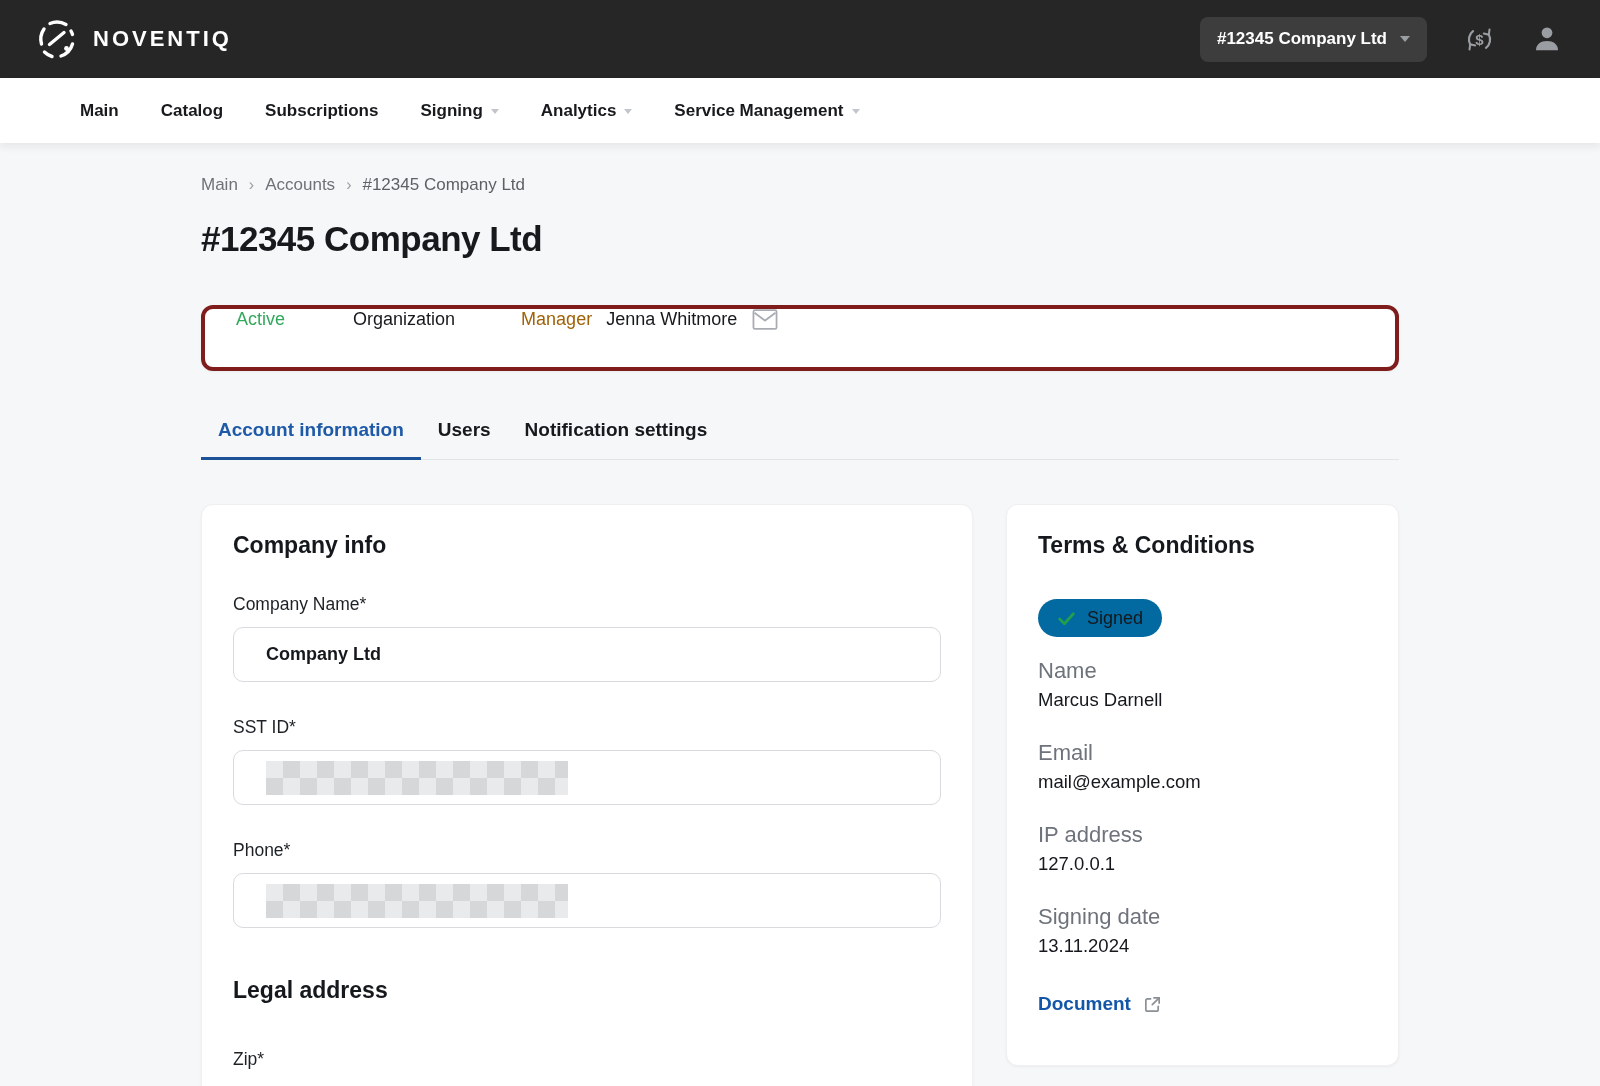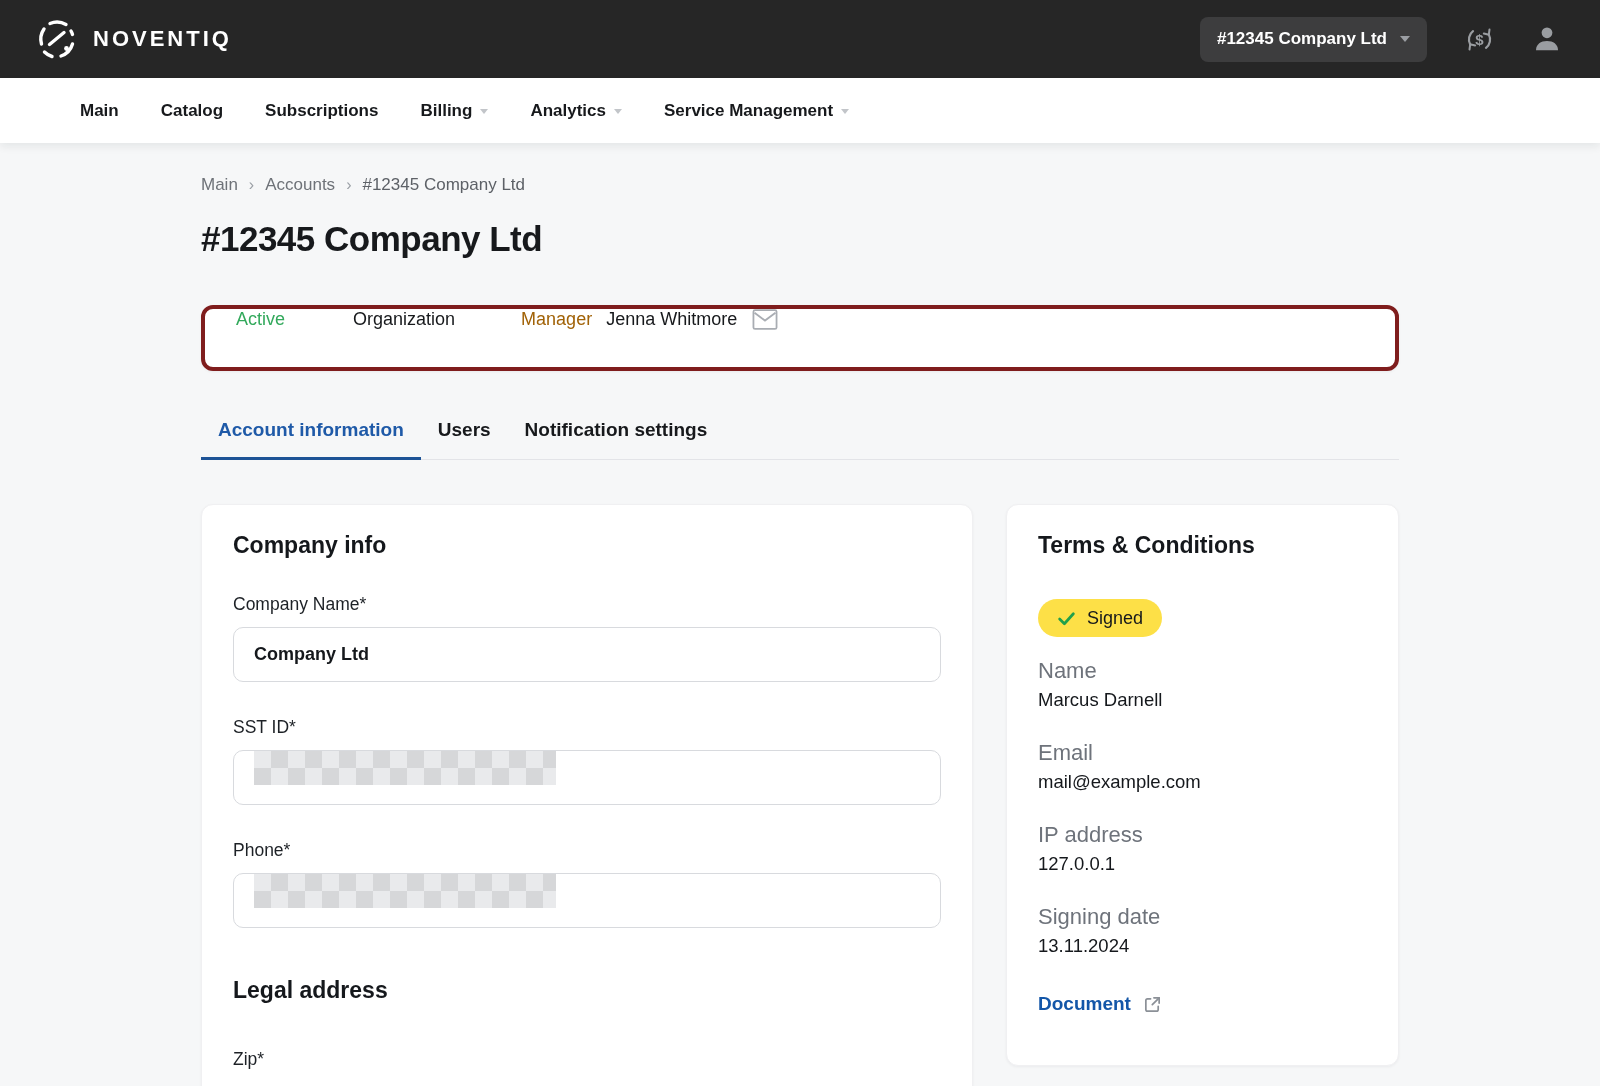--- a/index.html
+++ b/index.html
@@ -99,41 +99,41 @@
   }
   .card-left { padding: 26px 31px 120px; }
   .card-right { padding: 26px 31px 50px; }
   .card-heading { font-size: 23px; font-weight: 700; color: #15181c; line-height: 28px; }
 
   .field { margin-top: 34px; }
   .field-label { font-size: 17.5px; color: #1d2126; line-height: 22px; }
   .text-input {
     margin-top: 12px; height: 55px;
     border: 1px solid #d8dade; border-radius: 10px;
-    display: flex; padding: 0 20px;
+    display: flex; align-items: center; padding: 0 32px;
     background: #ffffff; cursor: text;
   }
   .text-input input {
     border: none; outline: none; background: transparent;
     font-family: inherit; font-size: 18px; font-weight: 700; color: #15181c;
     width: 100%;
   }
   .redacted-block {
     width: 302px; height: 34px;
     background: repeating-conic-gradient(#d6d7d9 0% 25%, #e9eaec 0% 50%);
     background-size: 34px 34px;
   }
   .section-title { margin-top: 48px; }
   .zip-field { margin-top: 44px; }
 
   
   .signed-badge {
     margin-top: 40px; display: inline-flex; align-items: center; gap: 11px;
     height: 38px; padding: 0 19px; border-radius: 20px;
-    background: #fde047; font-size: 18px; color: #15181c;
+    background: #0369a1; font-size: 18px; color: #15181c;
   }
   .tc-field { margin-top: 32px; }
   .tc-field.first { margin-top: 24px; }
   .tc-label { font-size: 22px; color: #6e737b; line-height: 20px; }
   .tc-value { margin-top: 8px; font-size: 18.5px; color: #15181c; line-height: 22px; }
   .doc-link {
     margin-top: 36px; display: inline-flex; align-items: center; gap: 12px;
     font-size: 19px; font-weight: 700; color: #1356a8; cursor: pointer;
     text-decoration: none;
   }
@@ -190,21 +190,21 @@
   <div class="nav-item">
     <span>Main</span>
   </div>
   <div class="nav-item">
     <span>Catalog</span>
   </div>
   <div class="nav-item">
     <span>Subscriptions</span>
   </div>
   <div class="nav-item">
-    <span>Billing</span>
+    <span>Signing</span>
     <span class="nav-caret"></span>
   </div>
   <div class="nav-item">
     <span>Analytics</span>
     <span class="nav-caret"></span>
   </div>
   <div class="nav-item">
     <span>Service Management</span>
     <span class="nav-caret"></span>
   </div>

